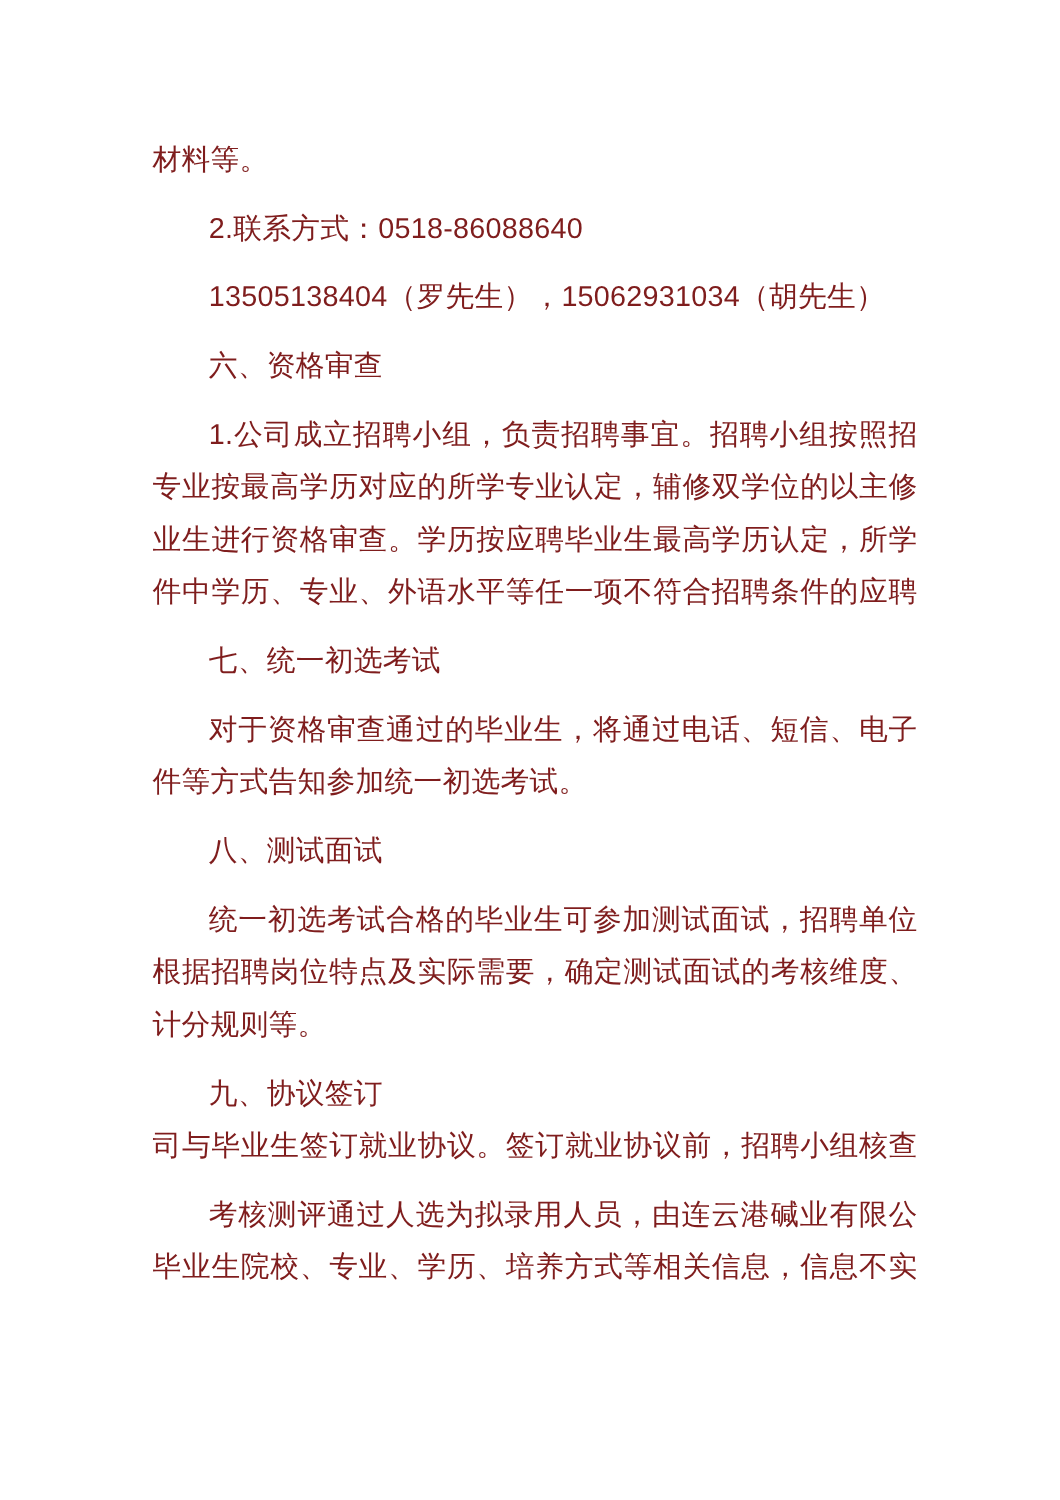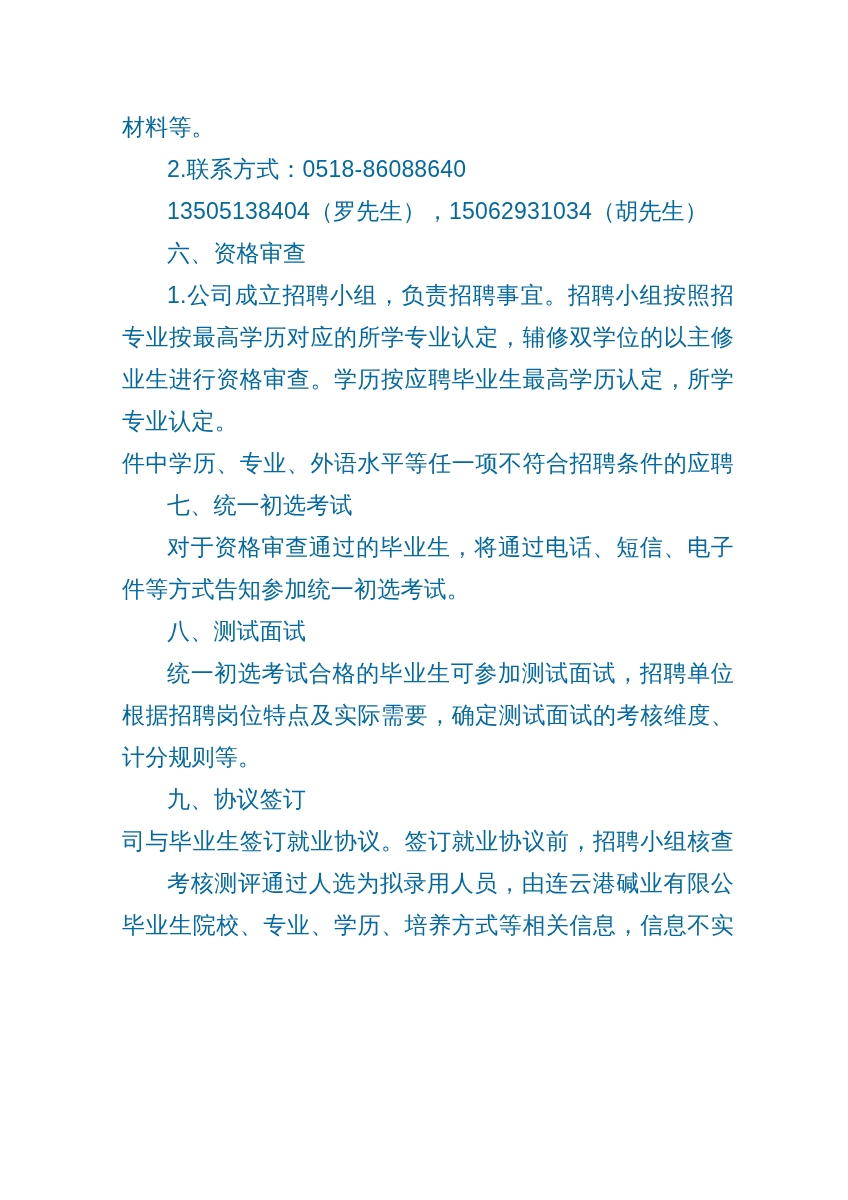--- a/index.html
+++ b/index.html
@@ -31,41 +31,41 @@
     letter-spacing: 0.2px;
   }
   .line {
     height: 42px;
     line-height: 42px;
     text-align: left;
     white-space: nowrap;
   }
   .line.indent {
     padding-left: 45px;
+    margin-top: 13px;
   }
   .line.justify {
     white-space: normal;
     text-align: justify;
     text-align-last: justify;
     overflow: hidden;
   }
 </style>
 </head>
 <body style="background: rgb(255, 255, 255);">
 
 <div class="page">
-  <div class="text-block" id="text-block" style="color: #0369a1;">
+  <div class="text-block" id="text-block" style="color: #7f1d1d;">
       <div class="line">材料等。</div>
       <div class="line indent">2.联系方式：0518-86088640</div>
       <div class="line indent">13505138404（罗先生），15062931034（胡先生）</div>
       <div class="line indent">六、资格审查</div>
       <div class="line indent justify">1.公司成立招聘小组，负责招聘事宜。招聘小组按照招聘</div>
       <div class="line justify">专业按最高学历对应的所学专业认定，辅修双学位的以主修</div>
       <div class="line justify">业生进行资格审查。学历按应聘毕业生最高学历认定，所学</div>
-      <div class="line">专业认定。</div>
       <div class="line justify">件中学历、专业、外语水平等任一项不符合招聘条件的应聘</div>
       <div class="line indent">七、统一初选考试</div>
       <div class="line indent justify">对于资格审查通过的毕业生，将通过电话、短信、电子邮</div>
       <div class="line">件等方式告知参加统一初选考试。</div>
       <div class="line indent">八、测试面试</div>
       <div class="line indent justify">统一初选考试合格的毕业生可参加测试面试，招聘单位</div>
       <div class="line justify">根据招聘岗位特点及实际需要，确定测试面试的考核维度、</div>
       <div class="line">计分规则等。</div>
       <div class="line indent">九、协议签订</div>
       <div class="line justify">司与毕业生签订就业协议。签订就业协议前，招聘小组核查</div>

